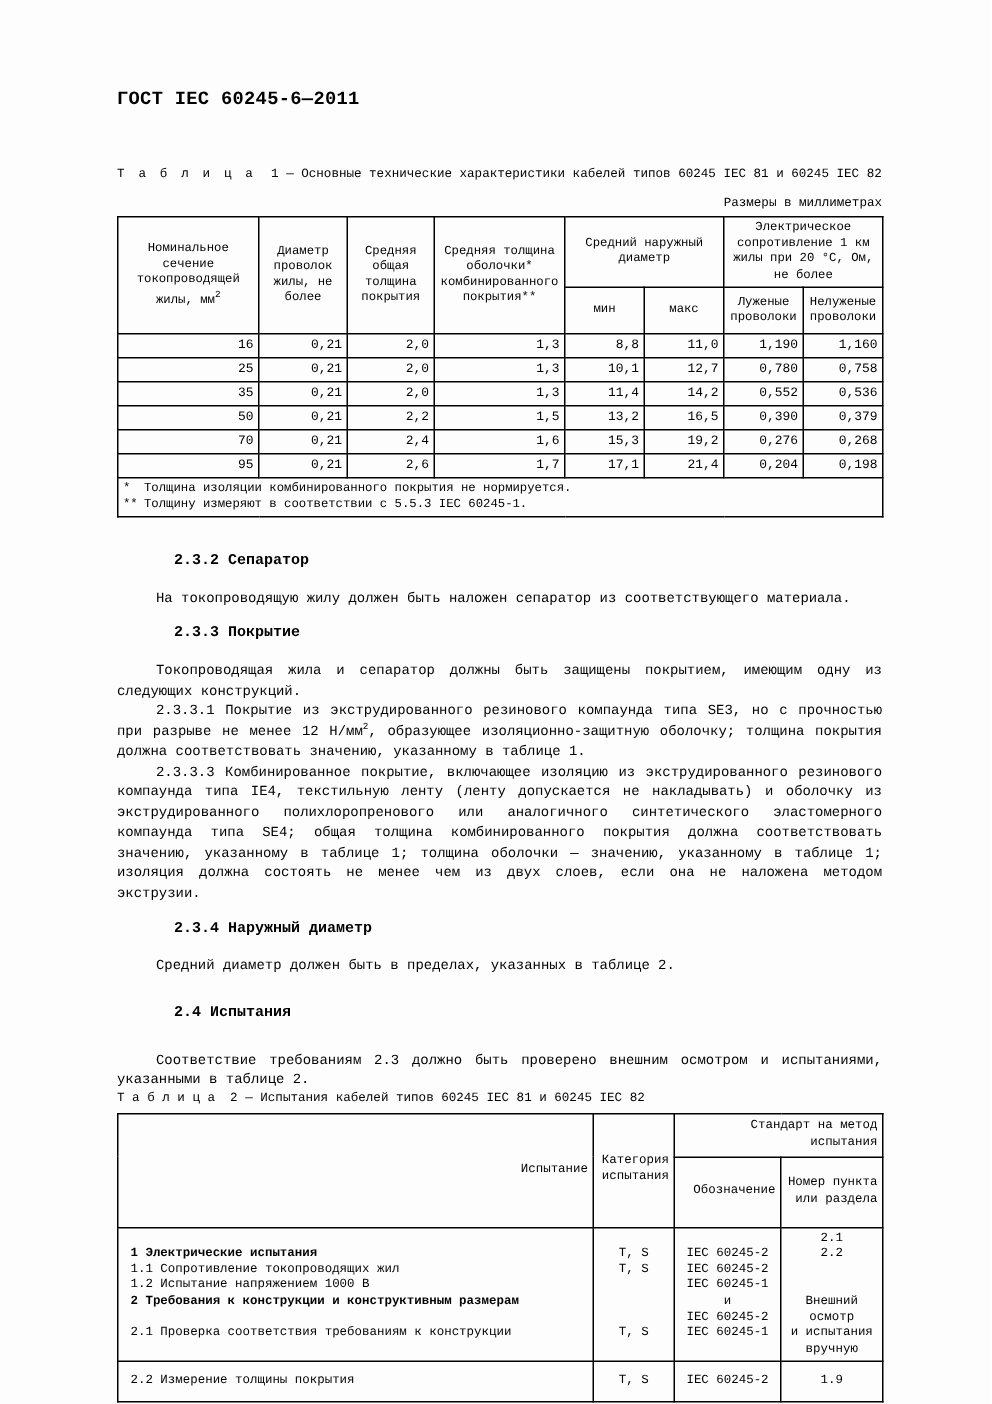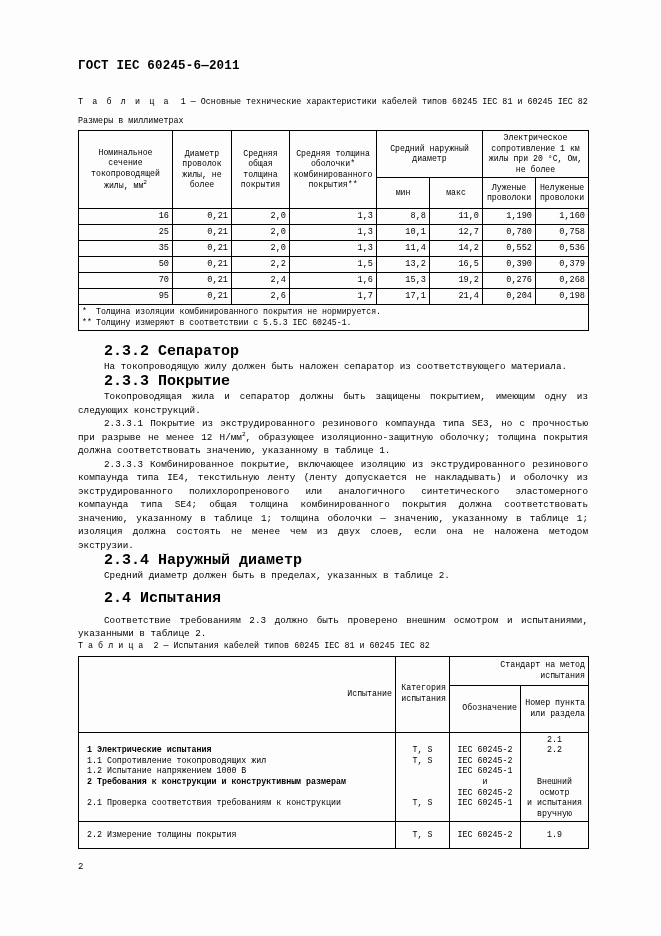--- a/index.html
+++ b/index.html
@@ -28,29 +28,29 @@
   }
   .doc-title {
     font-size: 12.5px;
     font-weight: bold;
     letter-spacing: 0.2px;
     margin: 0;
     padding-top: 47px;
   }
   .table-caption {
     font-size: 8.4px;
-    margin-top: 24px;
+    margin-top: 38px;
     white-space: nowrap;
   }
   .table-caption .spaced {
     letter-spacing: 2.1px;
   }
   .units-line {
     font-size: 8.4px;
-    text-align: left;
+    text-align: right;
     margin-top: 9px;
     margin-bottom: 4px;
   }
   table.grid {
     border-collapse: collapse;
     width: 510px;
     table-layout: fixed;
     font-size: 8.2px;
   }
   table.grid td, table.grid th {
@@ -74,23 +74,23 @@
   .notes-cell {
     border-top: 1.2px solid #000 !important;
     padding: 5px 3px 7px 26px;
     font-size: 8.2px;
     line-height: 1.55;
   }
   .note-line { white-space: nowrap; }
   .note-mark { display: inline-block; min-width: 14px; }
   sup.sup { font-size: 6.2px; vertical-align: super; }
   .sec-head {
-    font-size: 15px;
+    font-size: 10px;
     font-weight: bold;
-    margin: 0;
+    margin: 12px;
     padding-left: 26px;
   }
   .para {
     font-size: 9.3px;
     line-height: 1.45;
     text-align: justify;
     text-indent: 26px;
     margin: 0;
   }
   .gap-s { height: 7px; }

